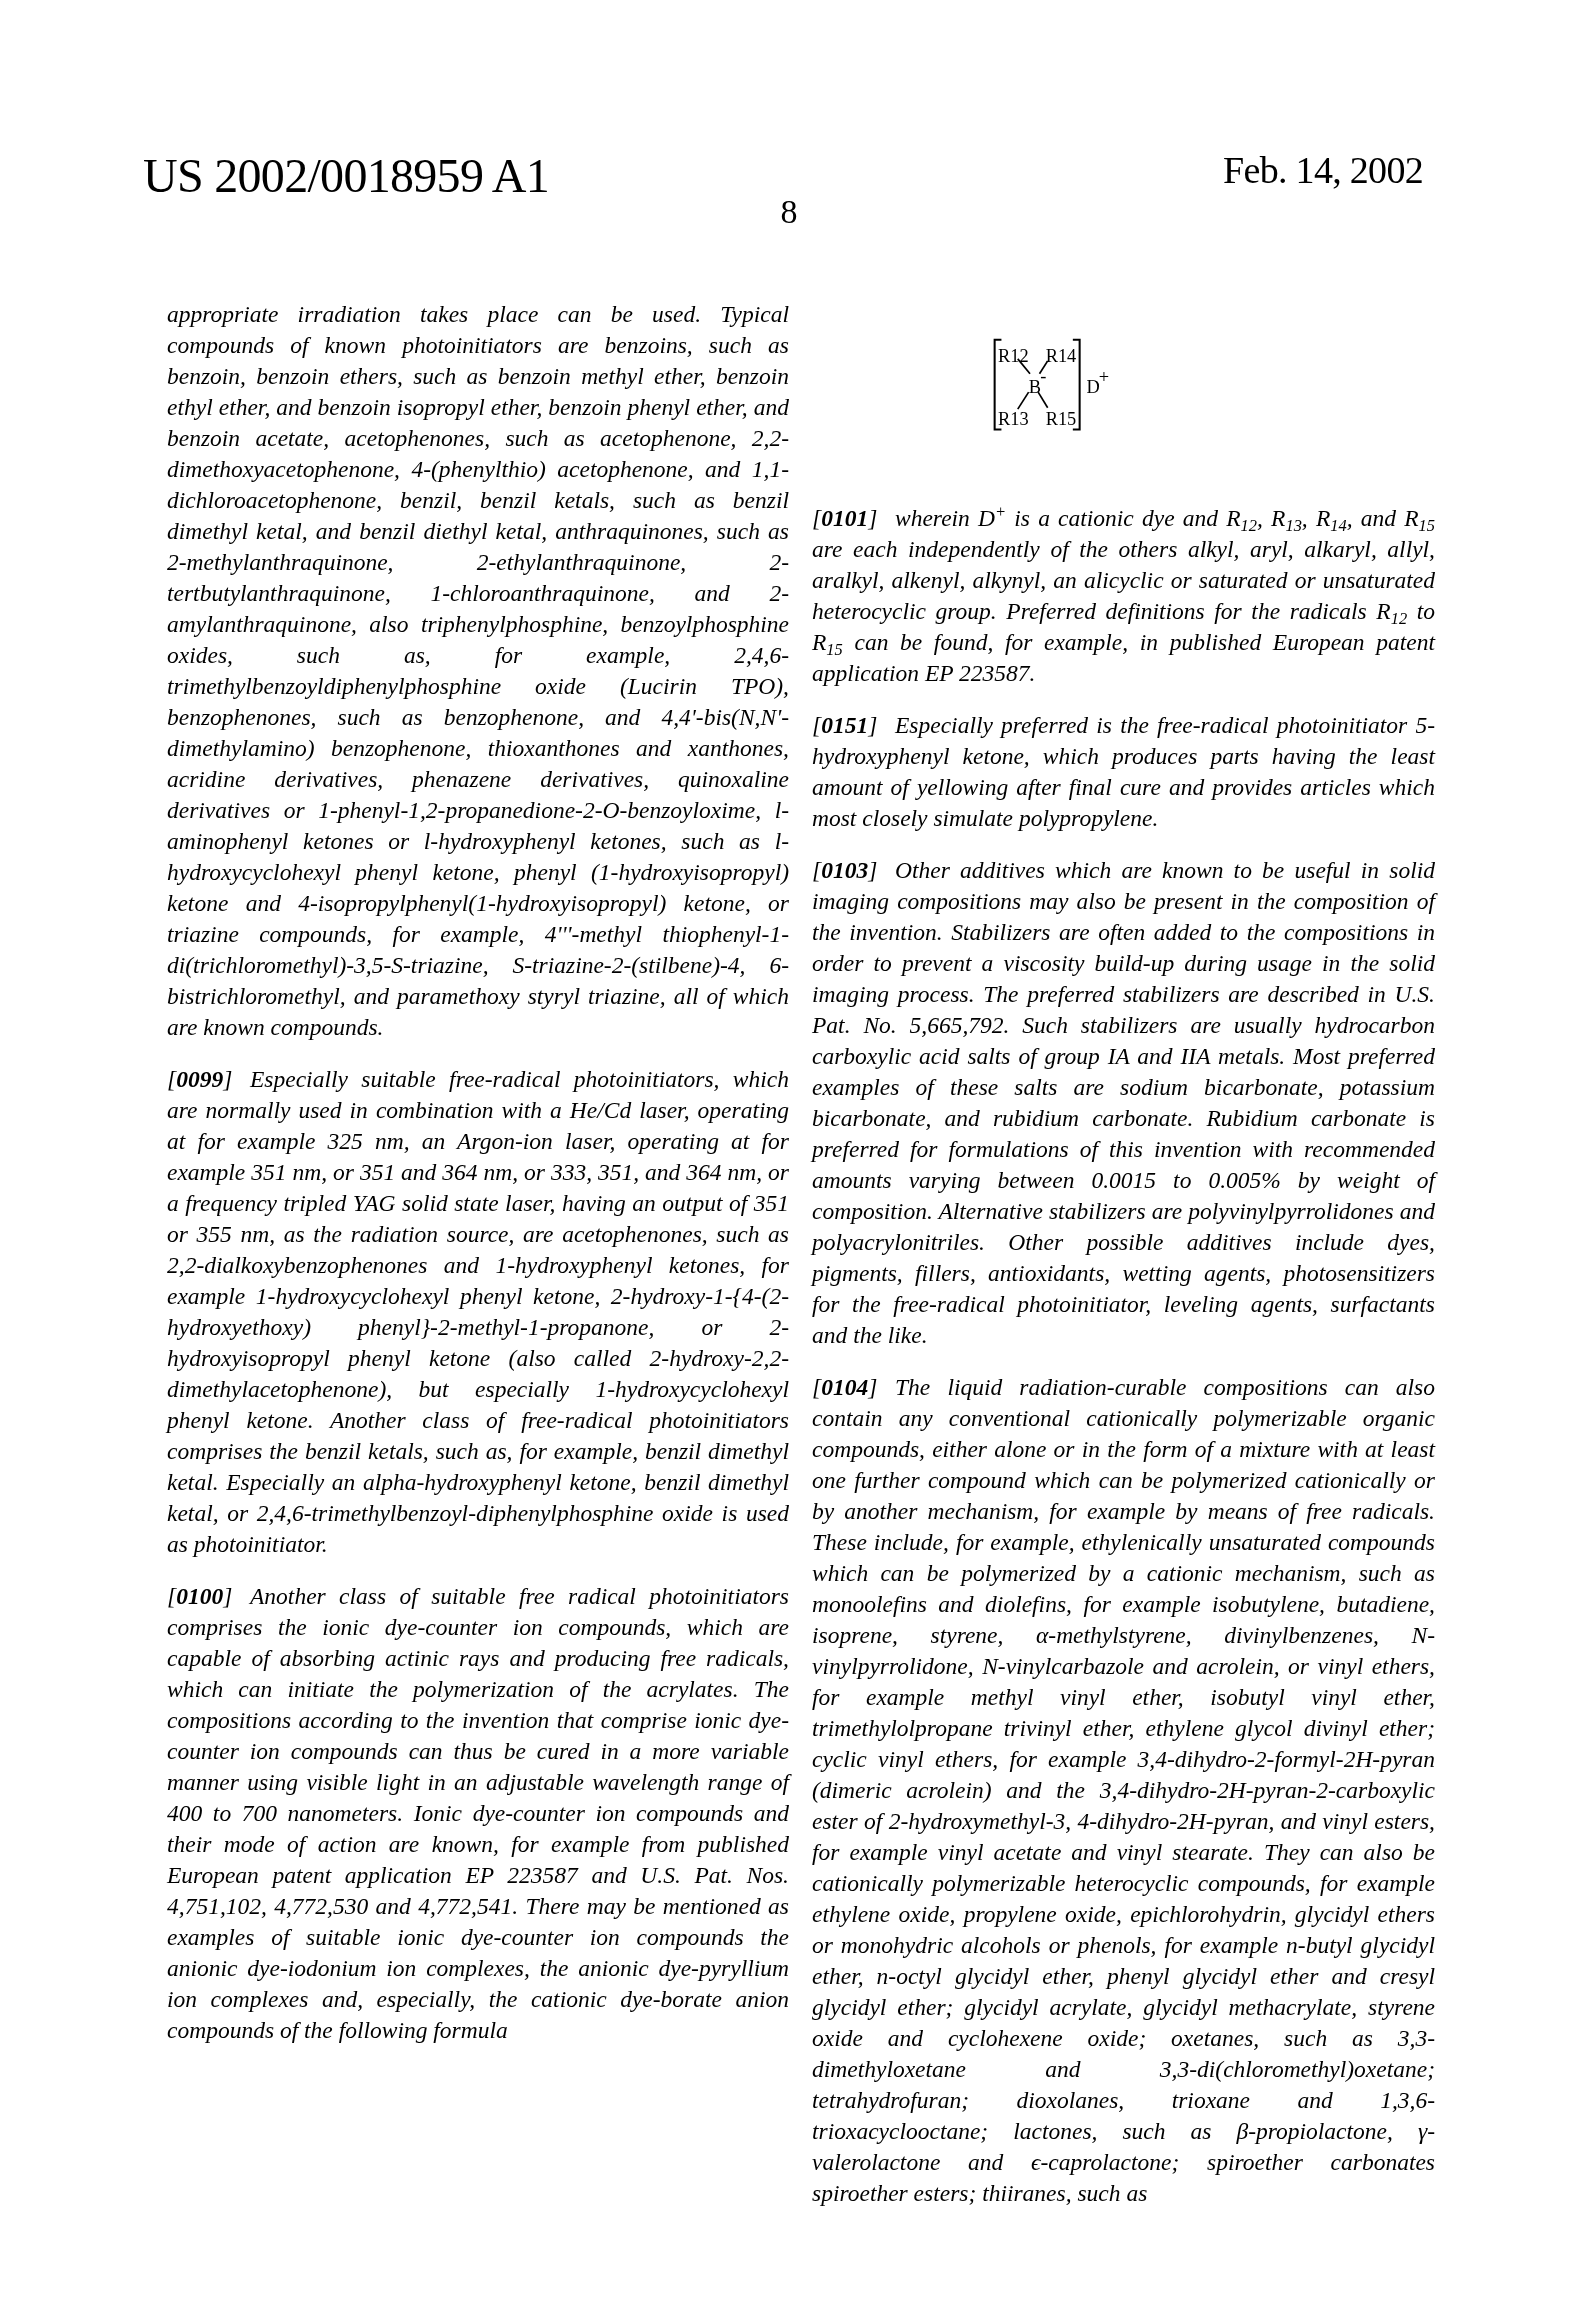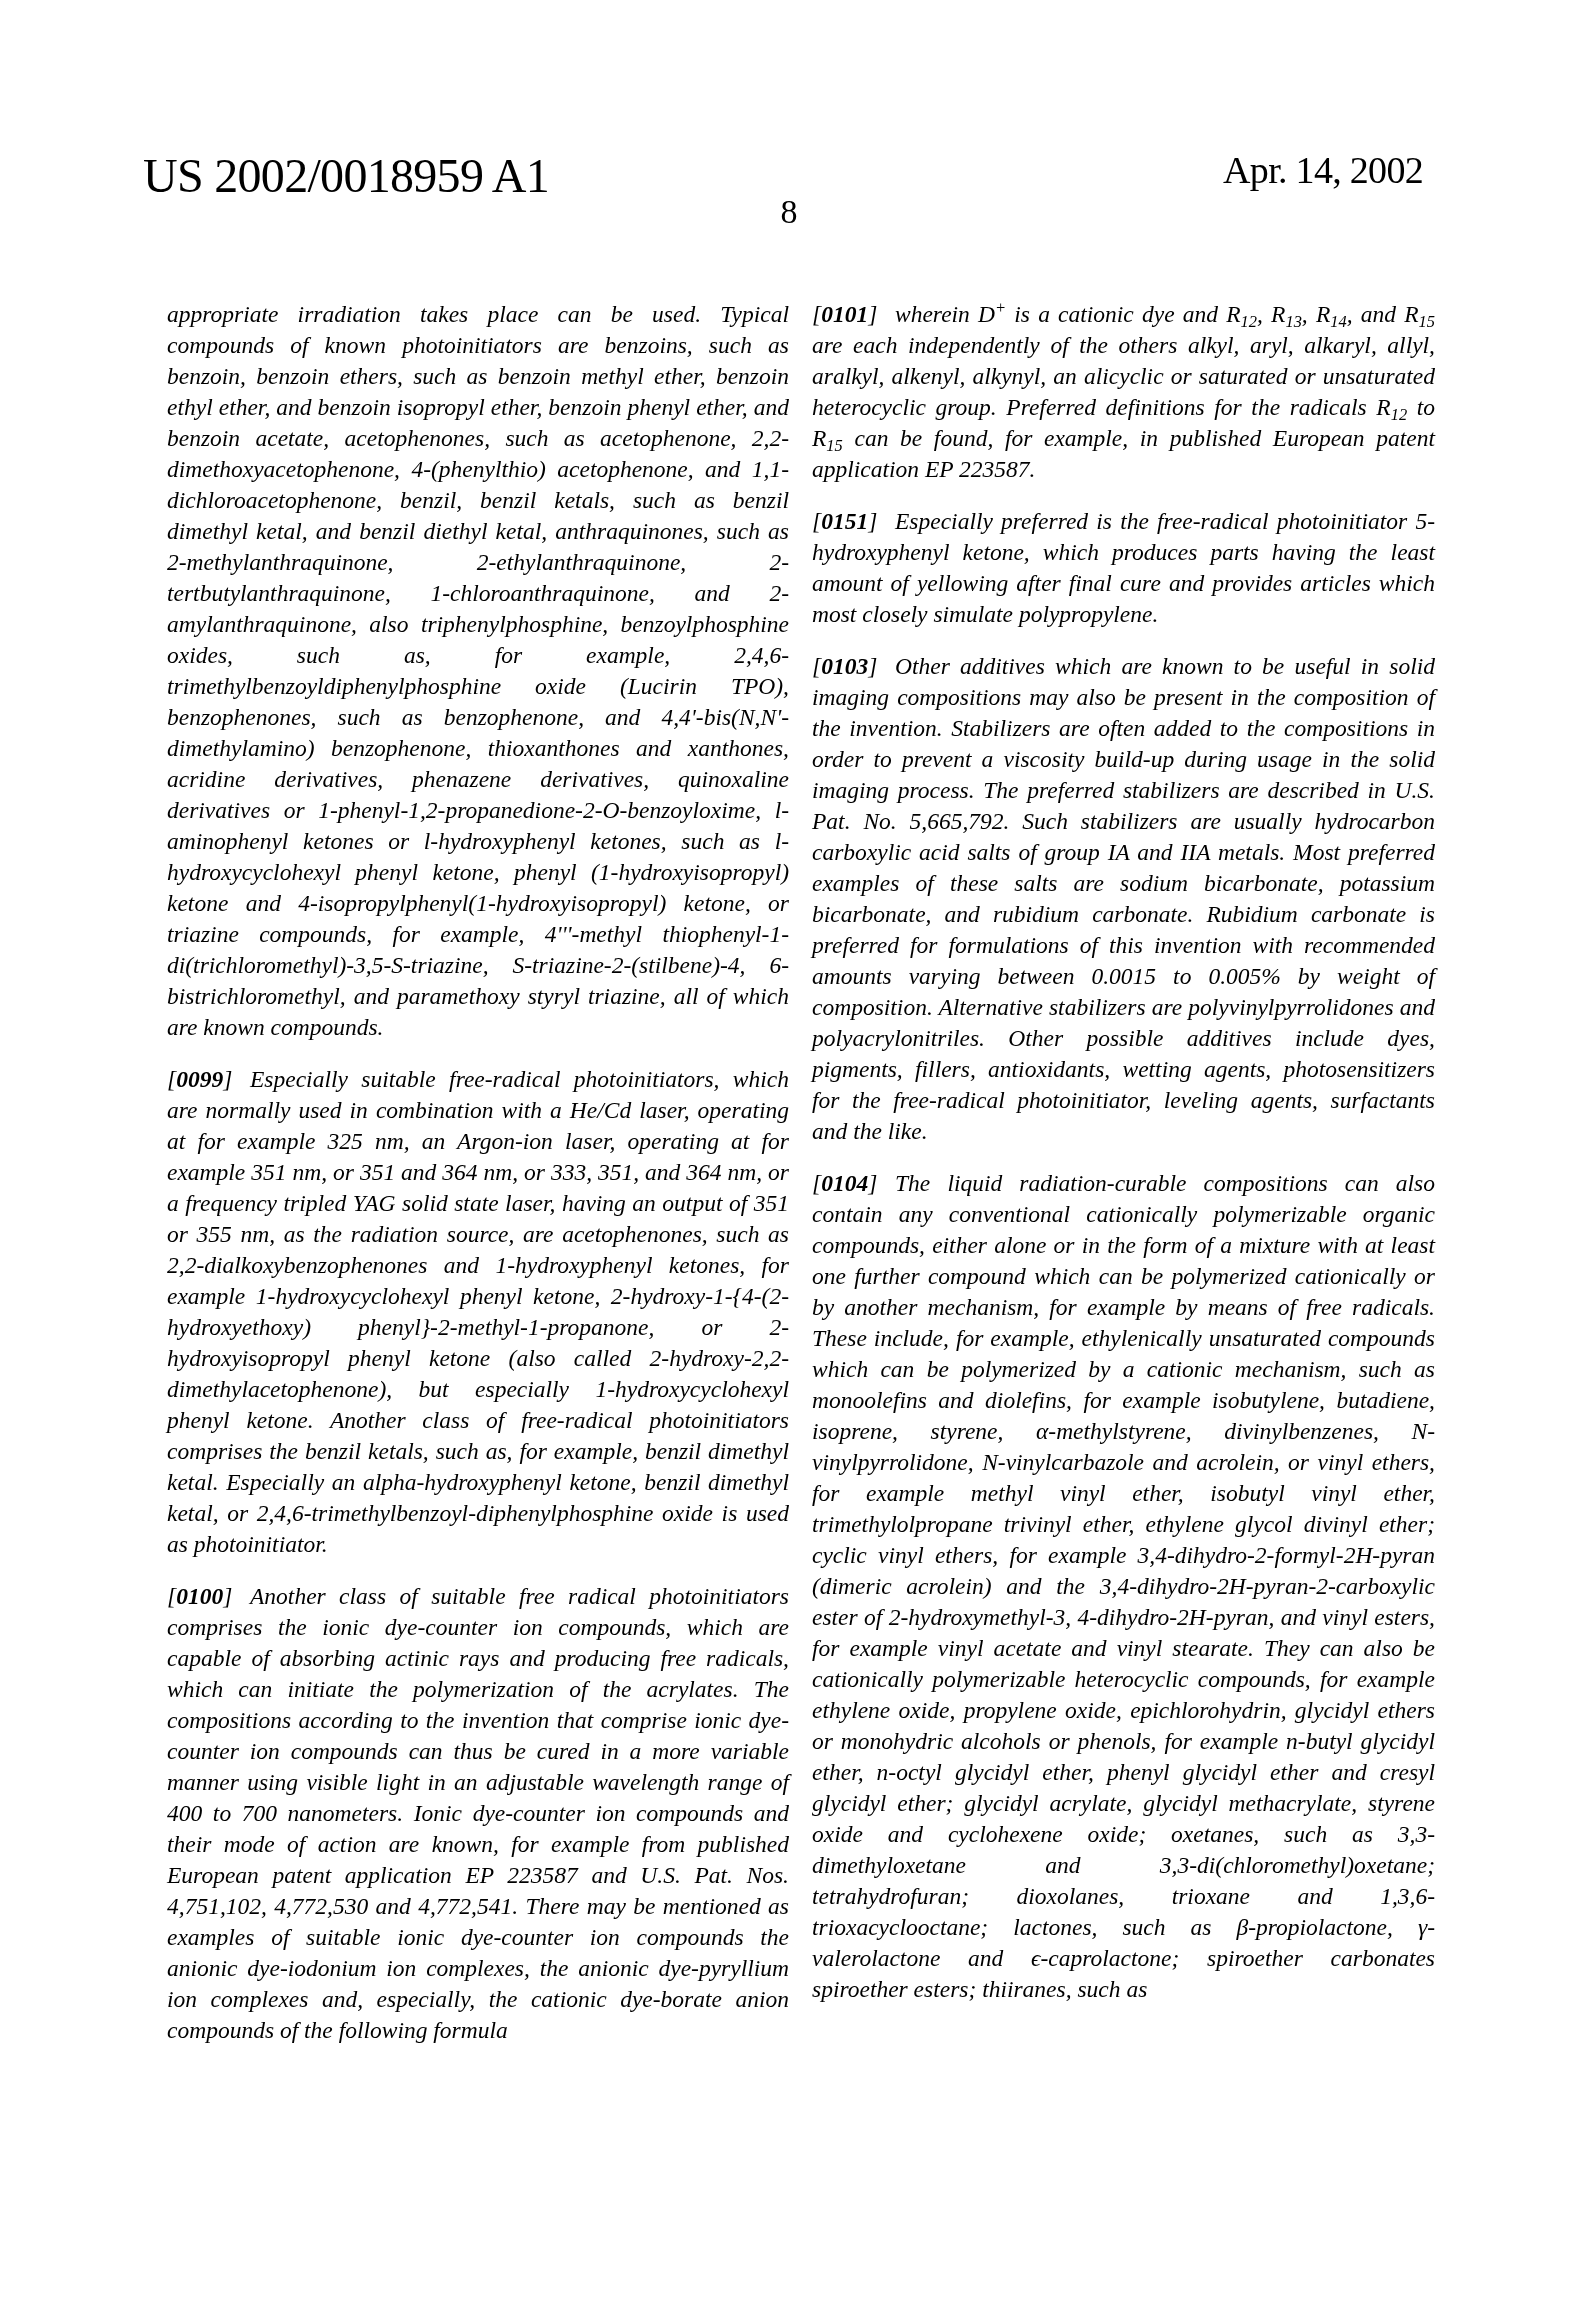--- a/index.html
+++ b/index.html
@@ -22,37 +22,58 @@
   sup { font-size: 0.7em; vertical-align: 0.55em; line-height: 0; }
   .formula { position: relative; height: 204px; margin: 0 0 0 0; }
   .formula svg { position: absolute; left: 0; top: 0; }
   .formula-text { font-family: "Liberation Serif", serif; font-size: 27px; }
 </style>
 </head>
 <body>
 
 <div>
   <div class="hdr-left">US 2002/0018959 A1</div>
-  <div class="hdr-right">Apr. 14, 2002</div>
+  <div class="hdr-right">Feb. 14, 2002</div>
   <div class="page-num">8</div>
 </div>
 
 <div class="col col-left">
   <p class="para">appropriate irradiation takes place can be used. Typical compounds of known photoinitiators are benzoins, such as benzoin, benzoin ethers, such as benzoin methyl ether, benzoin ethyl ether, and benzoin isopropyl ether, benzoin phenyl ether, and benzoin acetate, acetophenones, such as acetophenone, 2,2-dimethoxyacetophenone, 4-(phenylthio) acetophenone, and 1,1-dichloroacetophenone, benzil, benzil ketals, such as benzil dimethyl ketal, and benzil diethyl ketal, anthraquinones, such as 2-methylanthraquinone, 2-ethylanthraquinone, 2-tertbutylanthraquinone, 1-chloro­anthraquinone, and 2-amylanthraquinone, also triph­enylphosphine, benzoylphosphine oxides, such as, for example, 2,4,6-trimethylbenzoyldiphenylphosphine oxide (Lucirin TPO), benzophenones, such as benzophenone, and 4,4'-bis(N,N'-dimethylamino) benzophenone, thioxanthones and xanthones, acridine derivatives, phenazene derivatives, quinoxaline derivatives or 1-phenyl-1,2-propanedione-2-O-benzoyloxime, l-aminophenyl ketones or l-hydroxyphenyl ketones, such as l-hydroxycyclohexyl phenyl ketone, phenyl (1-hydroxyisopropyl) ketone and 4-isopropylphenyl(1-hy­droxyisopropyl) ketone, or triazine compounds, for example, 4'''-methyl thiophenyl-1-di(trichloromethyl)-3,5-S-triazine, S-triazine-2-(stilbene)-4, 6-bistrichloromethyl, and paramethoxy styryl triazine, all of which are known compounds.</p>
 
   <p class="para">
     <span class="pnum"><span class="br">[</span><span>0099</span><span class="br">]</span></span><span class="gap"></span><span>Especially suitable free-radical photoinitiators, which are normally used in combination with a He/Cd laser, operating at for example 325 nm, an Argon-ion laser, operating at for example 351 nm, or 351 and 364 nm, or 333, 351, and 364 nm, or a frequency tripled YAG solid state laser, having an output of 351 or 355 nm, as the radiation source, are acetophenones, such as 2,2-dialkoxybenzophe­nones and 1-hydroxyphenyl ketones, for example 1-hy­droxycyclohexyl phenyl ketone, 2-hydroxy-1-{4-(2-hy­droxyethoxy) phenyl}-2-methyl-1-propanone, or 2-hydroxyisopropyl phenyl ketone (also called 2-hydroxy-2,2-dimethylacetophenone), but especially 1-hydroxycyclo­hexyl phenyl ketone. Another class of free-radical photoini­tiators comprises the benzil ketals, such as, for example, benzil dimethyl ketal. Especially an alpha-hydroxyphenyl ketone, benzil dimethyl ketal, or 2,4,6-trimethylbenzoyl-diphenylphosphine oxide is used as photoinitiator.</span>
   </p>
 
   <p class="para">
     <span class="pnum"><span class="br">[</span><span>0100</span><span class="br">]</span></span><span class="gap"></span><span>Another class of suitable free radical photoinitia­tors comprises the ionic dye-counter ion compounds, which are capable of absorbing actinic rays and producing free radicals, which can initiate the polymerization of the acry­lates. The compositions according to the invention that comprise ionic dye-counter ion compounds can thus be cured in a more variable manner using visible light in an adjustable wavelength range of 400 to 700 nanometers. Ionic dye-counter ion compounds and their mode of action are known, for example from published European patent application EP 223587 and U.S. Pat. Nos. 4,751,102, 4,772,530 and 4,772,541. There may be mentioned as examples of suitable ionic dye-counter ion compounds the anionic dye-iodonium ion complexes, the anionic dye-pyryllium ion complexes and, especially, the cationic dye-borate anion compounds of the following formula</span>
   </p>
 </div>
 
 <div class="col col-right">
+  <div class="formula">
+    <svg width="623" height="204" viewBox="0 0 915 300" style="font-size:34.5px">
+
+      <path d="M 278 60 L 268 60 L 268 192 L 278 192" fill="none" stroke="#000" stroke-width="3"></path>
+
+      <path d="M 383 60 L 393 60 L 393 192 L 383 192" fill="none" stroke="#000" stroke-width="3"></path>
+
+      <line x1="302" y1="88" x2="320" y2="110" stroke="#000" stroke-width="2.5"></line>
+      <line x1="346" y1="91" x2="334" y2="110" stroke="#000" stroke-width="2.5"></line>
+      <line x1="318" y1="137" x2="302" y2="162" stroke="#000" stroke-width="2.5"></line>
+      <line x1="332" y1="137" x2="346" y2="160" stroke="#000" stroke-width="2.5"></line>
+      <text class="formula-text" x="273" y="93">R12</text>
+      <text class="formula-text" x="343" y="93">R14</text>
+      <text class="formula-text" x="273" y="185">R13</text>
+      <text class="formula-text" x="343" y="185">R15</text>
+      <text class="formula-text" x="318" y="138">B</text>
+      <text class="formula-text" x="335" y="122" font-size="18">-</text>
+      <text class="formula-text" x="403" y="138">D</text>
+      <text class="formula-text" x="421" y="124" font-size="18">+</text>
+    </svg>
+  </div>
 
   <p class="para">
     <span class="pnum"><span class="br">[</span><span>0101</span><span class="br">]</span></span><span class="gap"></span><span><span>wherein D</span><sup>+</sup><span> is a cationic dye and R</span><sub>12</sub><span>, R</span><sub>13</sub><span>, R</span><sub>14</sub><span>, and R</span><sub>15</sub><span> are each independently of the others alkyl, aryl, alkaryl, allyl, aralkyl, alkenyl, alkynyl, an alicyclic or saturated or unsaturated heterocyclic group. Preferred definitions for the radicals R</span><sub>12</sub><span> to R</span><sub>15</sub><span> can be found, for example, in published European patent application EP 223587.</span></span>
   </p>
 
   <p class="para">
     <span class="pnum"><span class="br">[</span><span>0151</span><span class="br">]</span></span><span class="gap"></span><span>Especially preferred is the free-radical photoinitia­tor 5-hydroxyphenyl ketone, which produces parts having the least amount of yellowing after final cure and provides articles which most closely simulate polypropylene.</span>
   </p>
 
   <p class="para">

